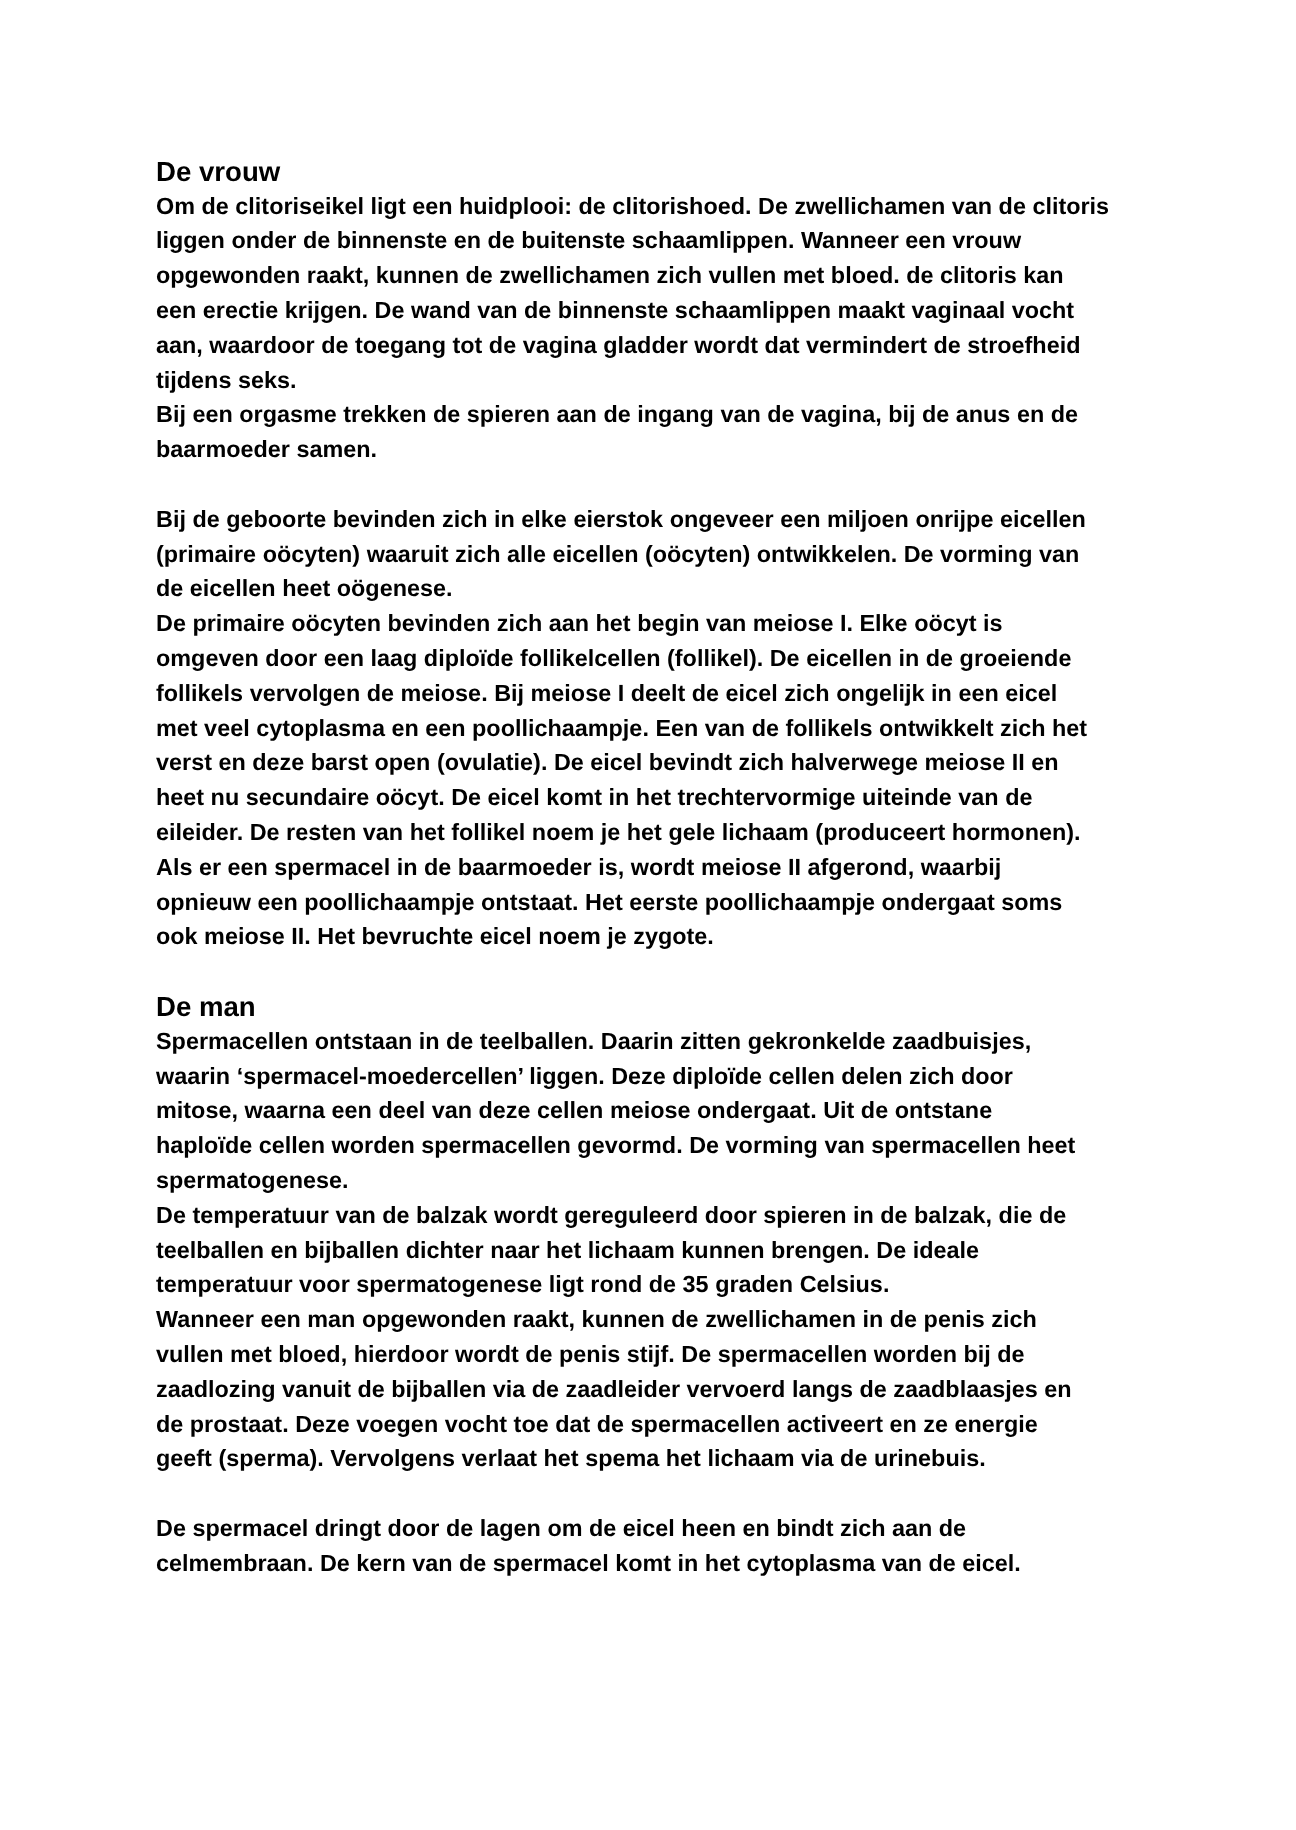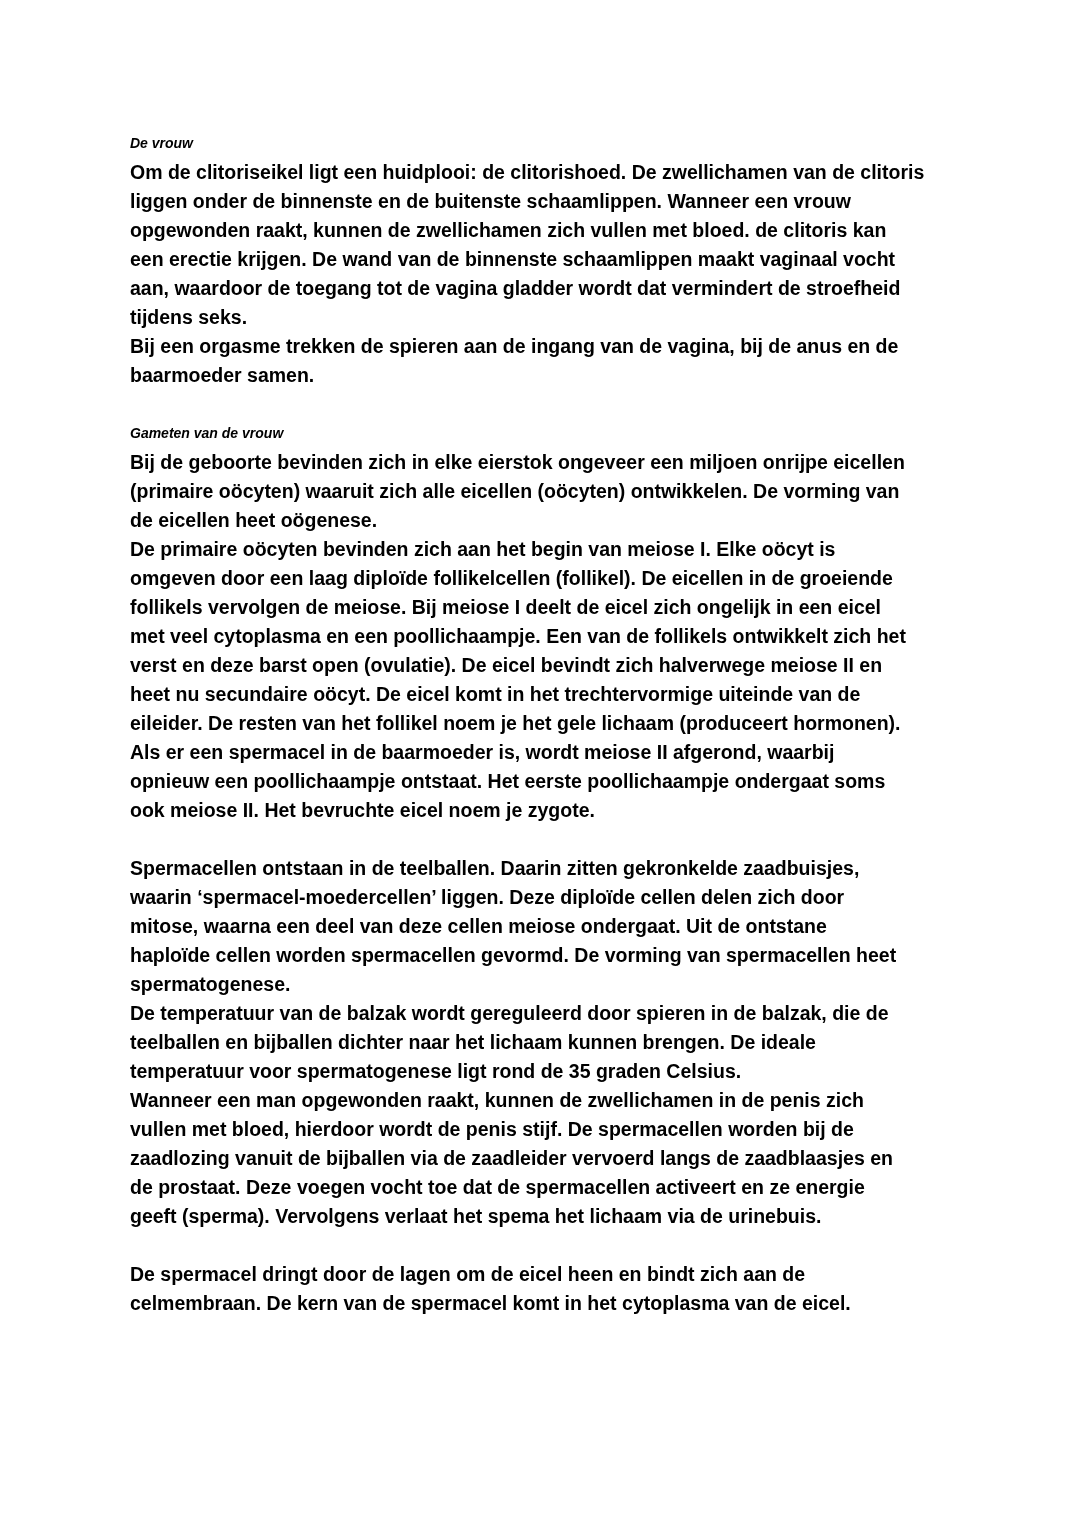--- a/index.html
+++ b/index.html
@@ -25,26 +25,25 @@
     position: absolute;
     left: 130px;
     top: 129px;
     width: 870px;
     font-size: 19.5px;
     line-height: 29px;
   }
   .section { margin: 0; }
   .section + .section { margin-top: 29px; } 
   .section-heading {
-    font-size: 14px;
+    font-size: 23px;
     line-height: 29px;
     font-weight: bold;
     margin: 0;
     padding: 0;
-    font-style: italic;
   }
   .section-body {
     margin: 0;
     padding: 0;
     white-space: pre-line; 
     font-weight: bold;
   }
 </style>
 </head>
 <body>
@@ -58,37 +57,37 @@
 liggen onder de binnenste en de buitenste schaamlippen. Wanneer een vrouw
 opgewonden raakt, kunnen de zwellichamen zich vullen met bloed. de clitoris kan
 een erectie krijgen. De wand van de binnenste schaamlippen maakt vaginaal vocht
 aan, waardoor de toegang tot de vagina gladder wordt dat vermindert de stroefheid
 tijdens seks.
 Bij een orgasme trekken de spieren aan de ingang van de vagina, bij de anus en de
 baarmoeder samen.</p>
     </div>
 
     <div class="section">
-      <h2 class="section-heading">Gameten van de vrouw</h2>
       <p class="section-body">Bij de geboorte bevinden zich in elke eierstok ongeveer een miljoen onrijpe eicellen
 (primaire oöcyten) waaruit zich alle eicellen (oöcyten) ontwikkelen. De vorming van
 de eicellen heet oögenese.
 De primaire oöcyten bevinden zich aan het begin van meiose I. Elke oöcyt is
 omgeven door een laag diploïde follikelcellen (follikel). De eicellen in de groeiende
 follikels vervolgen de meiose. Bij meiose I deelt de eicel zich ongelijk in een eicel
 met veel cytoplasma en een poollichaampje. Een van de follikels ontwikkelt zich het
 verst en deze barst open (ovulatie). De eicel bevindt zich halverwege meiose II en
 heet nu secundaire oöcyt. De eicel komt in het trechtervormige uiteinde van de
 eileider. De resten van het follikel noem je het gele lichaam (produceert hormonen).
 Als er een spermacel in de baarmoeder is, wordt meiose II afgerond, waarbij
 opnieuw een poollichaampje ontstaat. Het eerste poollichaampje ondergaat soms
 ook meiose II. Het bevruchte eicel noem je zygote.</p>
     </div>
 
     <div class="section">
+      <h2 class="section-heading">De man</h2>
       <p class="section-body">Spermacellen ontstaan in de teelballen. Daarin zitten gekronkelde zaadbuisjes,
 waarin ‘spermacel-moedercellen’ liggen. Deze diploïde cellen delen zich door
 mitose, waarna een deel van deze cellen meiose ondergaat. Uit de ontstane
 haploïde cellen worden spermacellen gevormd. De vorming van spermacellen heet
 spermatogenese.
 De temperatuur van de balzak wordt gereguleerd door spieren in de balzak, die de
 teelballen en bijballen dichter naar het lichaam kunnen brengen. De ideale
 temperatuur voor spermatogenese ligt rond de 35 graden Celsius.
 Wanneer een man opgewonden raakt, kunnen de zwellichamen in de penis zich
 vullen met bloed, hierdoor wordt de penis stijf. De spermacellen worden bij de

